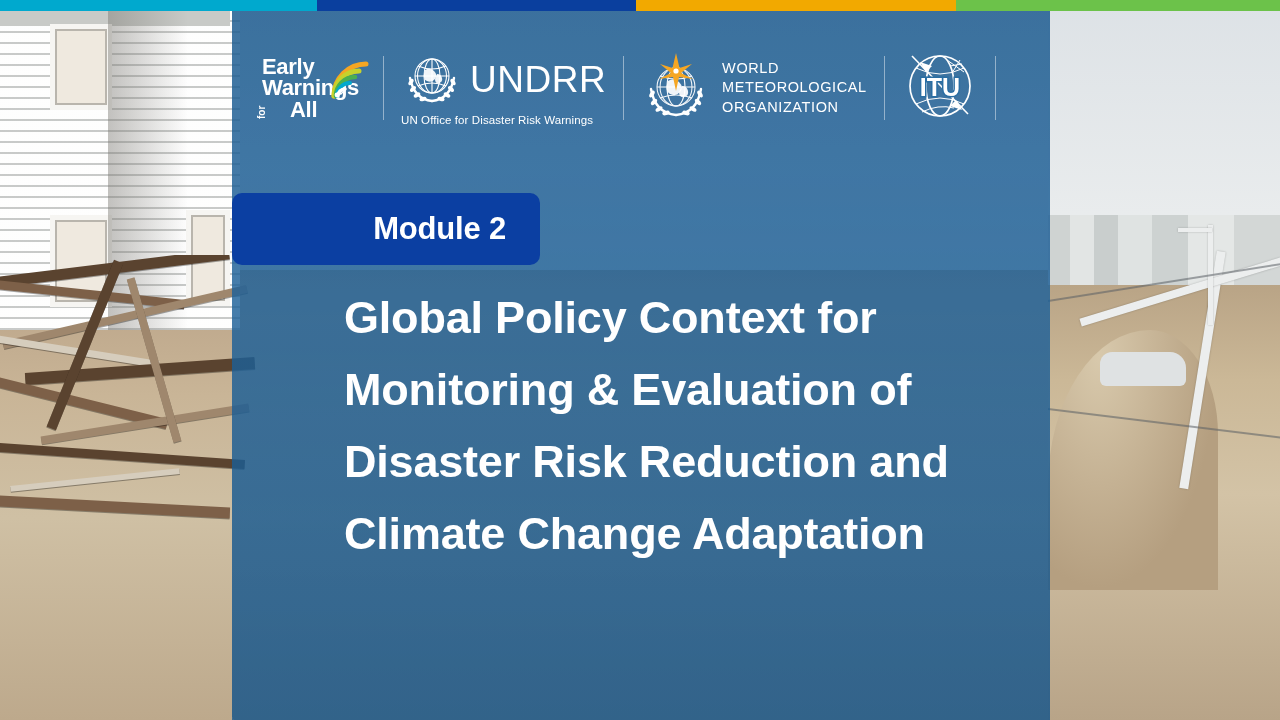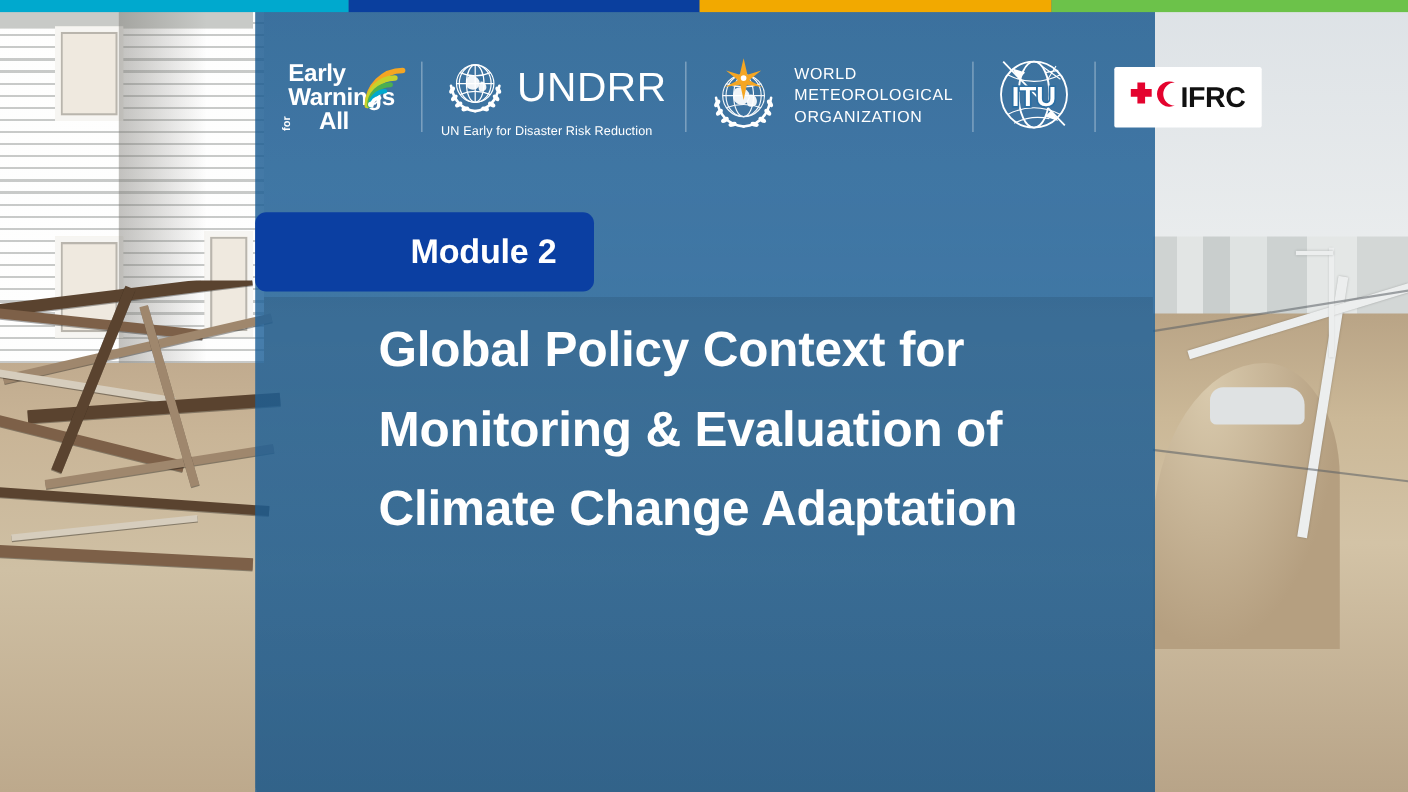--- a/index.html
+++ b/index.html
@@ -286,21 +286,21 @@
             <ellipse cx="16" cy="44" rx="3.6" ry="2" transform="rotate(-30 16 44)"></ellipse>
             <ellipse cx="22" cy="48" rx="3.6" ry="2" transform="rotate(-16 22 48)"></ellipse>
             <ellipse cx="52" cy="31" rx="3.6" ry="2" transform="rotate(58 52 31)"></ellipse>
             <ellipse cx="50" cy="38" rx="3.6" ry="2" transform="rotate(45 50 38)"></ellipse>
             <ellipse cx="46" cy="44" rx="3.6" ry="2" transform="rotate(30 46 44)"></ellipse>
             <ellipse cx="40" cy="48" rx="3.6" ry="2" transform="rotate(16 40 48)"></ellipse>
           </g>
         </svg>
         <div class="undrr-word">UNDRR</div>
       </div>
-      <div class="undrr-sub">UN Early for Disaster Risk Reduction</div>
+      <div class="undrr-sub">UN Office for Disaster Risk Warnings</div>
     </div>
 
     <div class="logo-sep"></div>
 
     <div class="wmo">
       <svg width="70" height="74" viewBox="0 0 70 74">
         <g stroke="#fff" fill="none" stroke-width="1.05" opacity=".95">
           <circle cx="35" cy="36" r="19"></circle>
           <ellipse cx="35" cy="36" rx="9" ry="19"></ellipse>
           <ellipse cx="35" cy="36" rx="16" ry="19"></ellipse>
@@ -350,32 +350,26 @@
         </g>
         <line x1="10" y1="8" x2="66" y2="66" stroke="#fff" stroke-width="1.6"></line>
         <path d="M18 14 L30 18 L24 24 Z" fill="#fff"></path>
         <path d="M60 62 L48 58 L54 52 Z" fill="#fff"></path>
         <text x="38" y="48" text-anchor="middle" font-family="Liberation Sans, sans-serif" font-size="25" font-weight="bold" fill="#fff" stroke="#2a6ea3" stroke-width="3" paint-order="stroke">ITU</text>
       </svg>
     </div>
 
     <div class="logo-sep"></div>
 
-    <div class="ifrc">
-      <svg width="44" height="30" viewBox="0 0 44 30">
-        <path d="M7 2 h7 v6 h6 v7 h-6 v6 h-7 v-6 h-6 v-7 h6 z" fill="#E4032E"></path>
-        <path d="M41 2 a11.5 11.5 0 1 0 0 21 a9 9 0 1 1 0 -21 z" fill="#E4032E"></path>
-      </svg>
-      <div class="ifrc-word">IFRC</div>
-    </div>
   </div>
 
   <div class="module-badge" style="background:#0B3FA2;border-radius:10px;">
     <span>Module 2</span>
   </div>
 
   <div class="title">
     <div class="title-line">Global Policy Context for</div>
     <div class="title-line">Monitoring &amp; Evaluation of</div>
+    <div class="title-line">Disaster Risk Reduction and</div>
     <div class="title-line">Climate Change Adaptation</div>
   </div>
 
 </div>
 
 </body></html>

